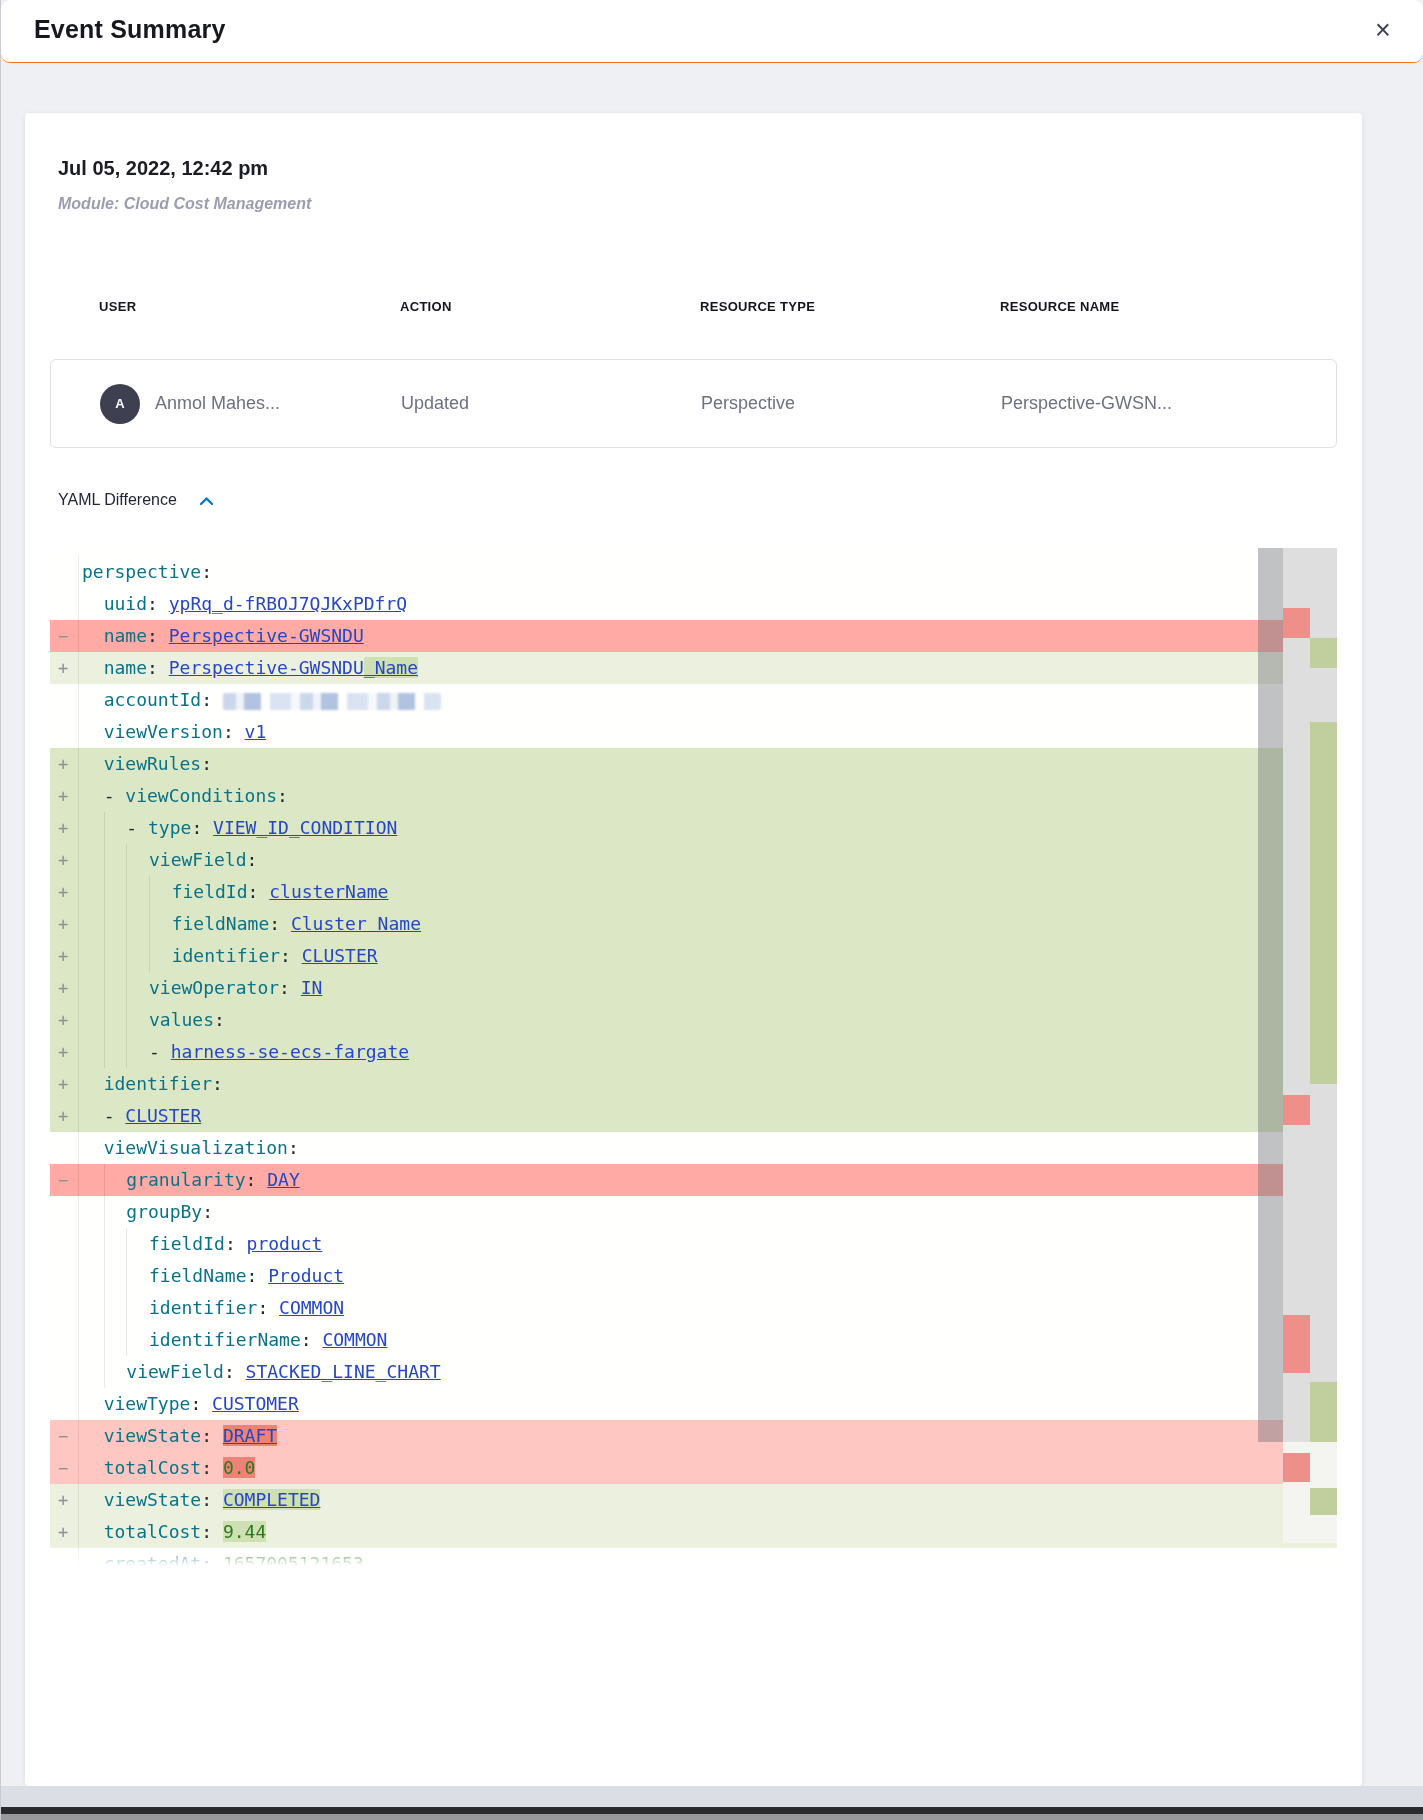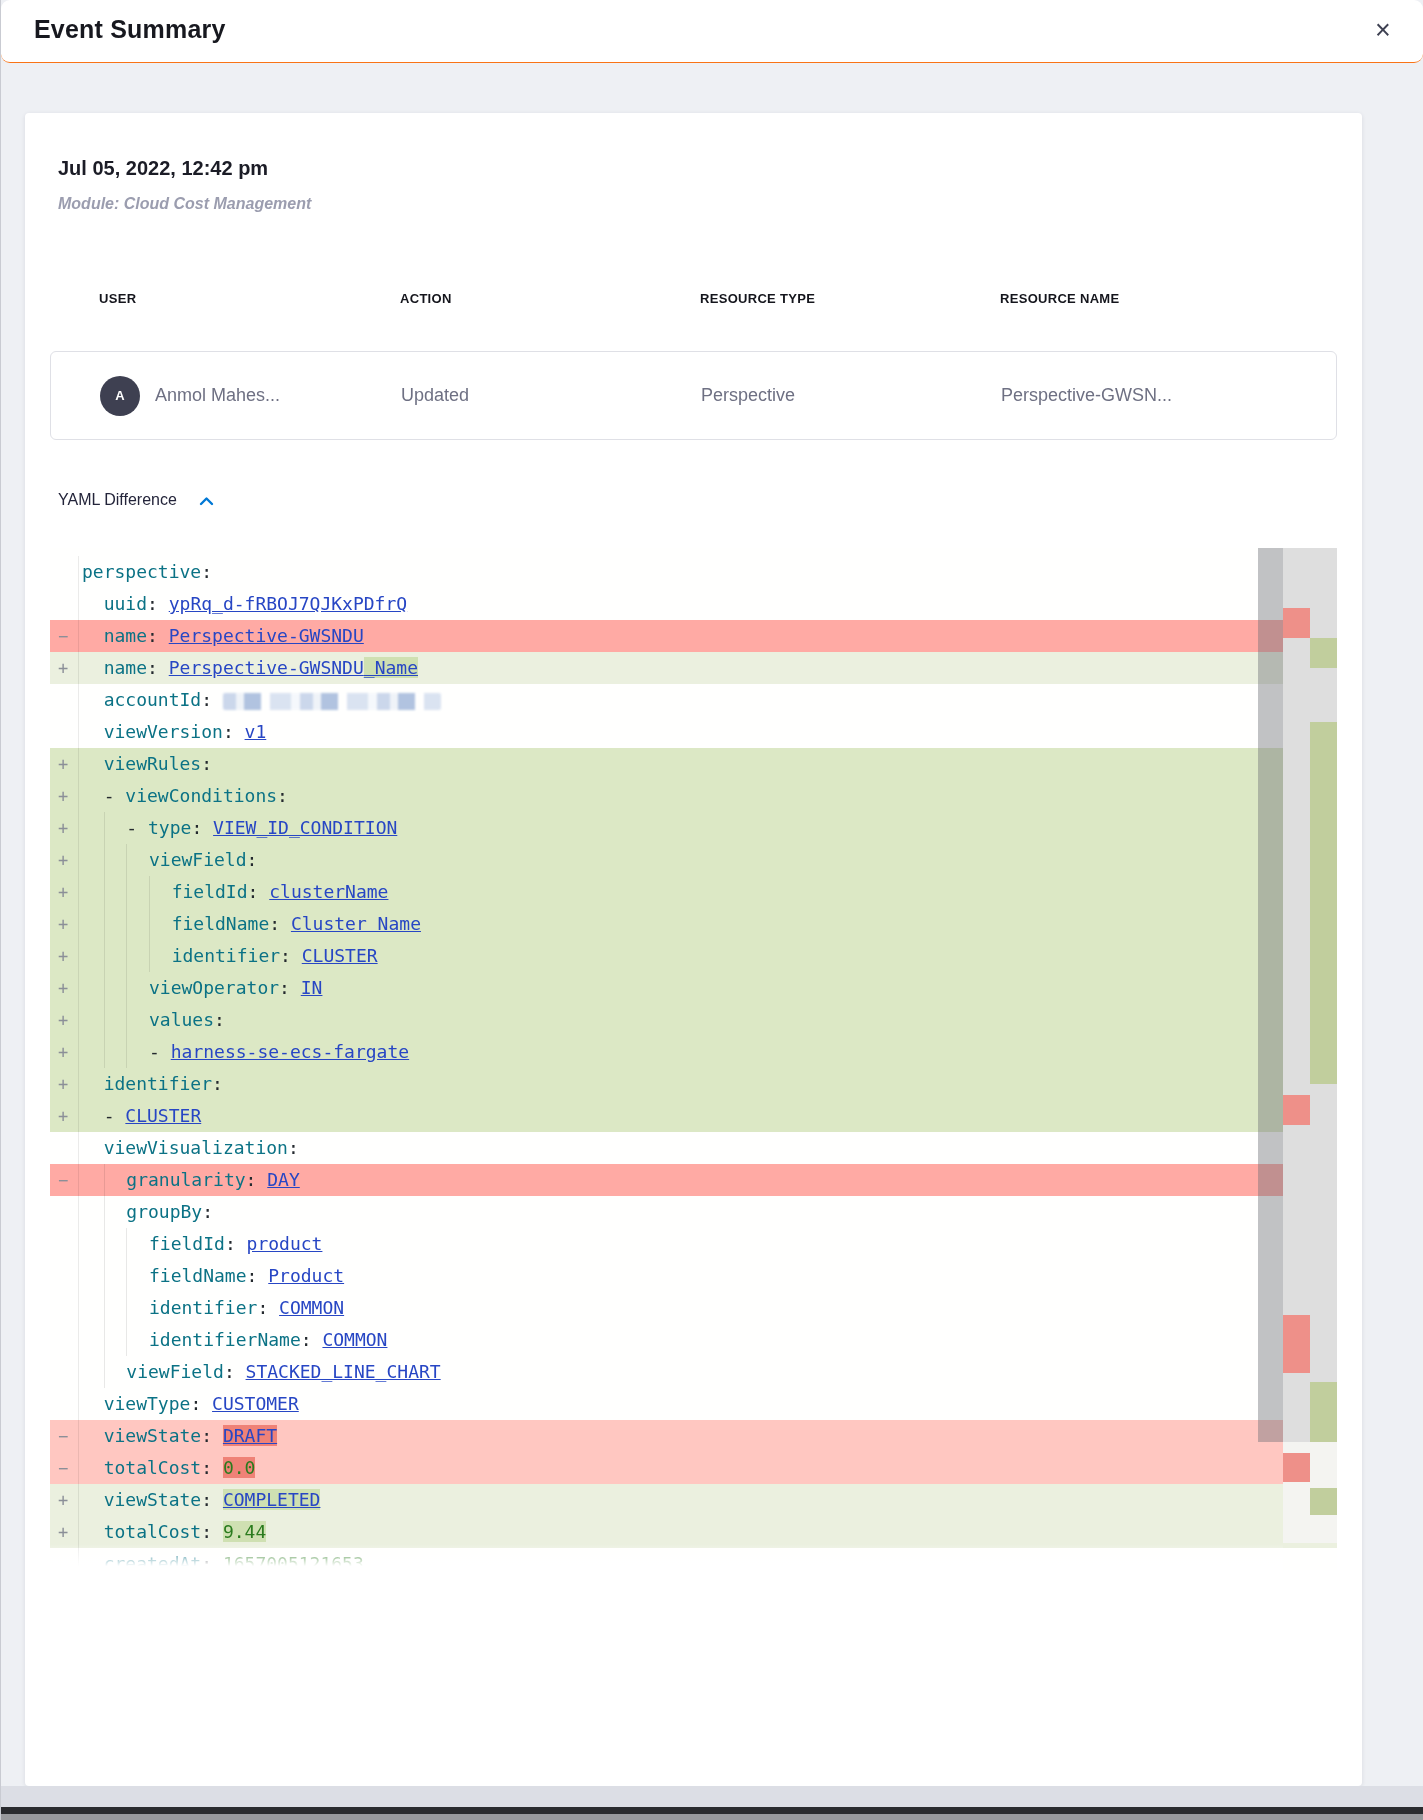--- a/index.html
+++ b/index.html
@@ -13,21 +13,21 @@
   .close{position:absolute;right:22px;top:12px;width:36px;height:36px;border:none;background:none;
          font-size:27px;color:#3e4152;cursor:pointer;line-height:36px;padding:0;font-weight:400;}
 
   
   .card{position:absolute;left:24px;top:113px;width:1337px;height:1673px;background:#fff;
         border-radius:4px;box-shadow:0 1px 4px rgba(30,30,60,.10);}
   .ts{position:absolute;left:33px;top:44px;font-size:20px;font-weight:700;color:#1b1c26;}
   .module{position:absolute;left:33px;top:82px;font-size:16px;color:#9b9dafff;color:#9b9daf;font-weight:700;font-style:italic;}
 
   
-  .thead,.tbox{position:absolute;left:25px;right:25px;}
+  .thead,.tbox{position:absolute;left:25px;right:25px;margin-top:8px;}
   .thead{top:178px;display:grid;grid-template-columns:301px 300px 300px 1fr;padding-left:49px;}
   .thead span{font-size:13px;font-weight:700;color:#14151c;letter-spacing:.3px;}
   .tbox{top:238px;height:89px;border:1px solid #dfe0e6;border-radius:6px;display:grid;
         grid-template-columns:301px 300px 300px 1fr;align-items:center;padding-left:49px;box-sizing:border-box;}
   .tbox .cell{font-size:18px;color:#6e7083;}
   .ucell{display:flex;align-items:center;gap:15px;}
   .avatar{width:40px;height:40px;border-radius:50%;background:#3e4051;color:#fff;font-size:13px;
           font-weight:700;display:flex;align-items:center;justify-content:center;}
 
   

